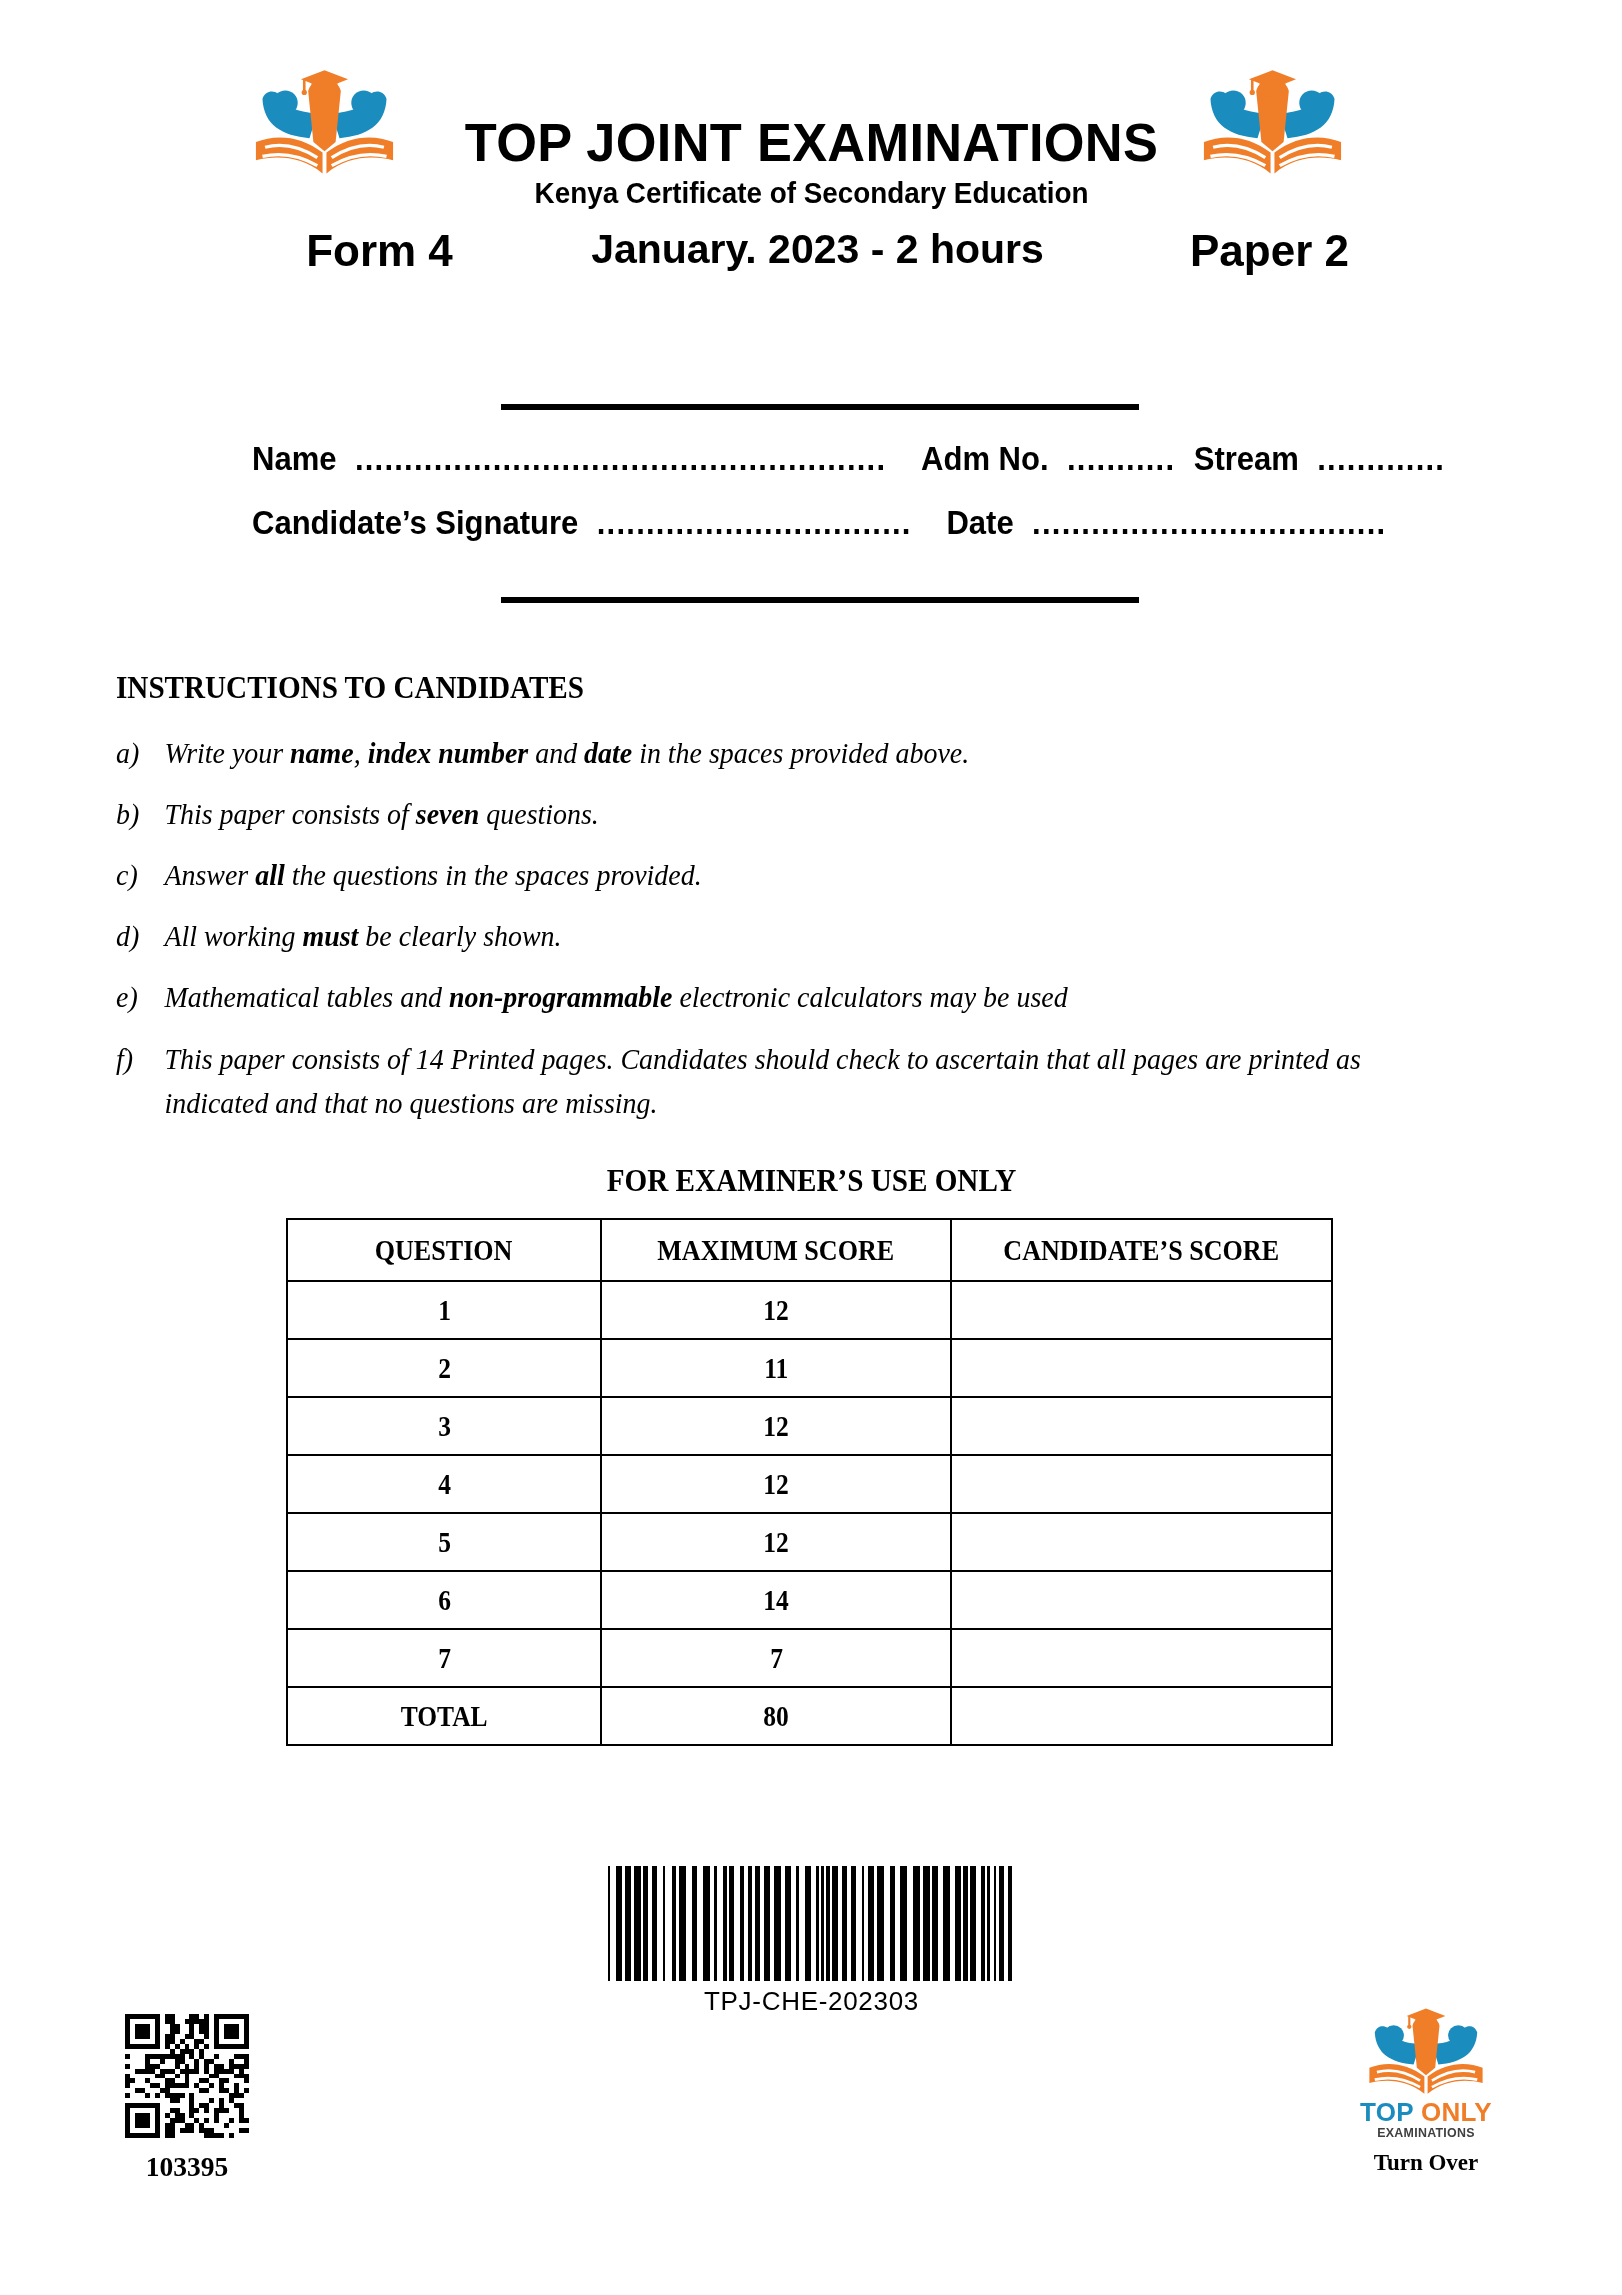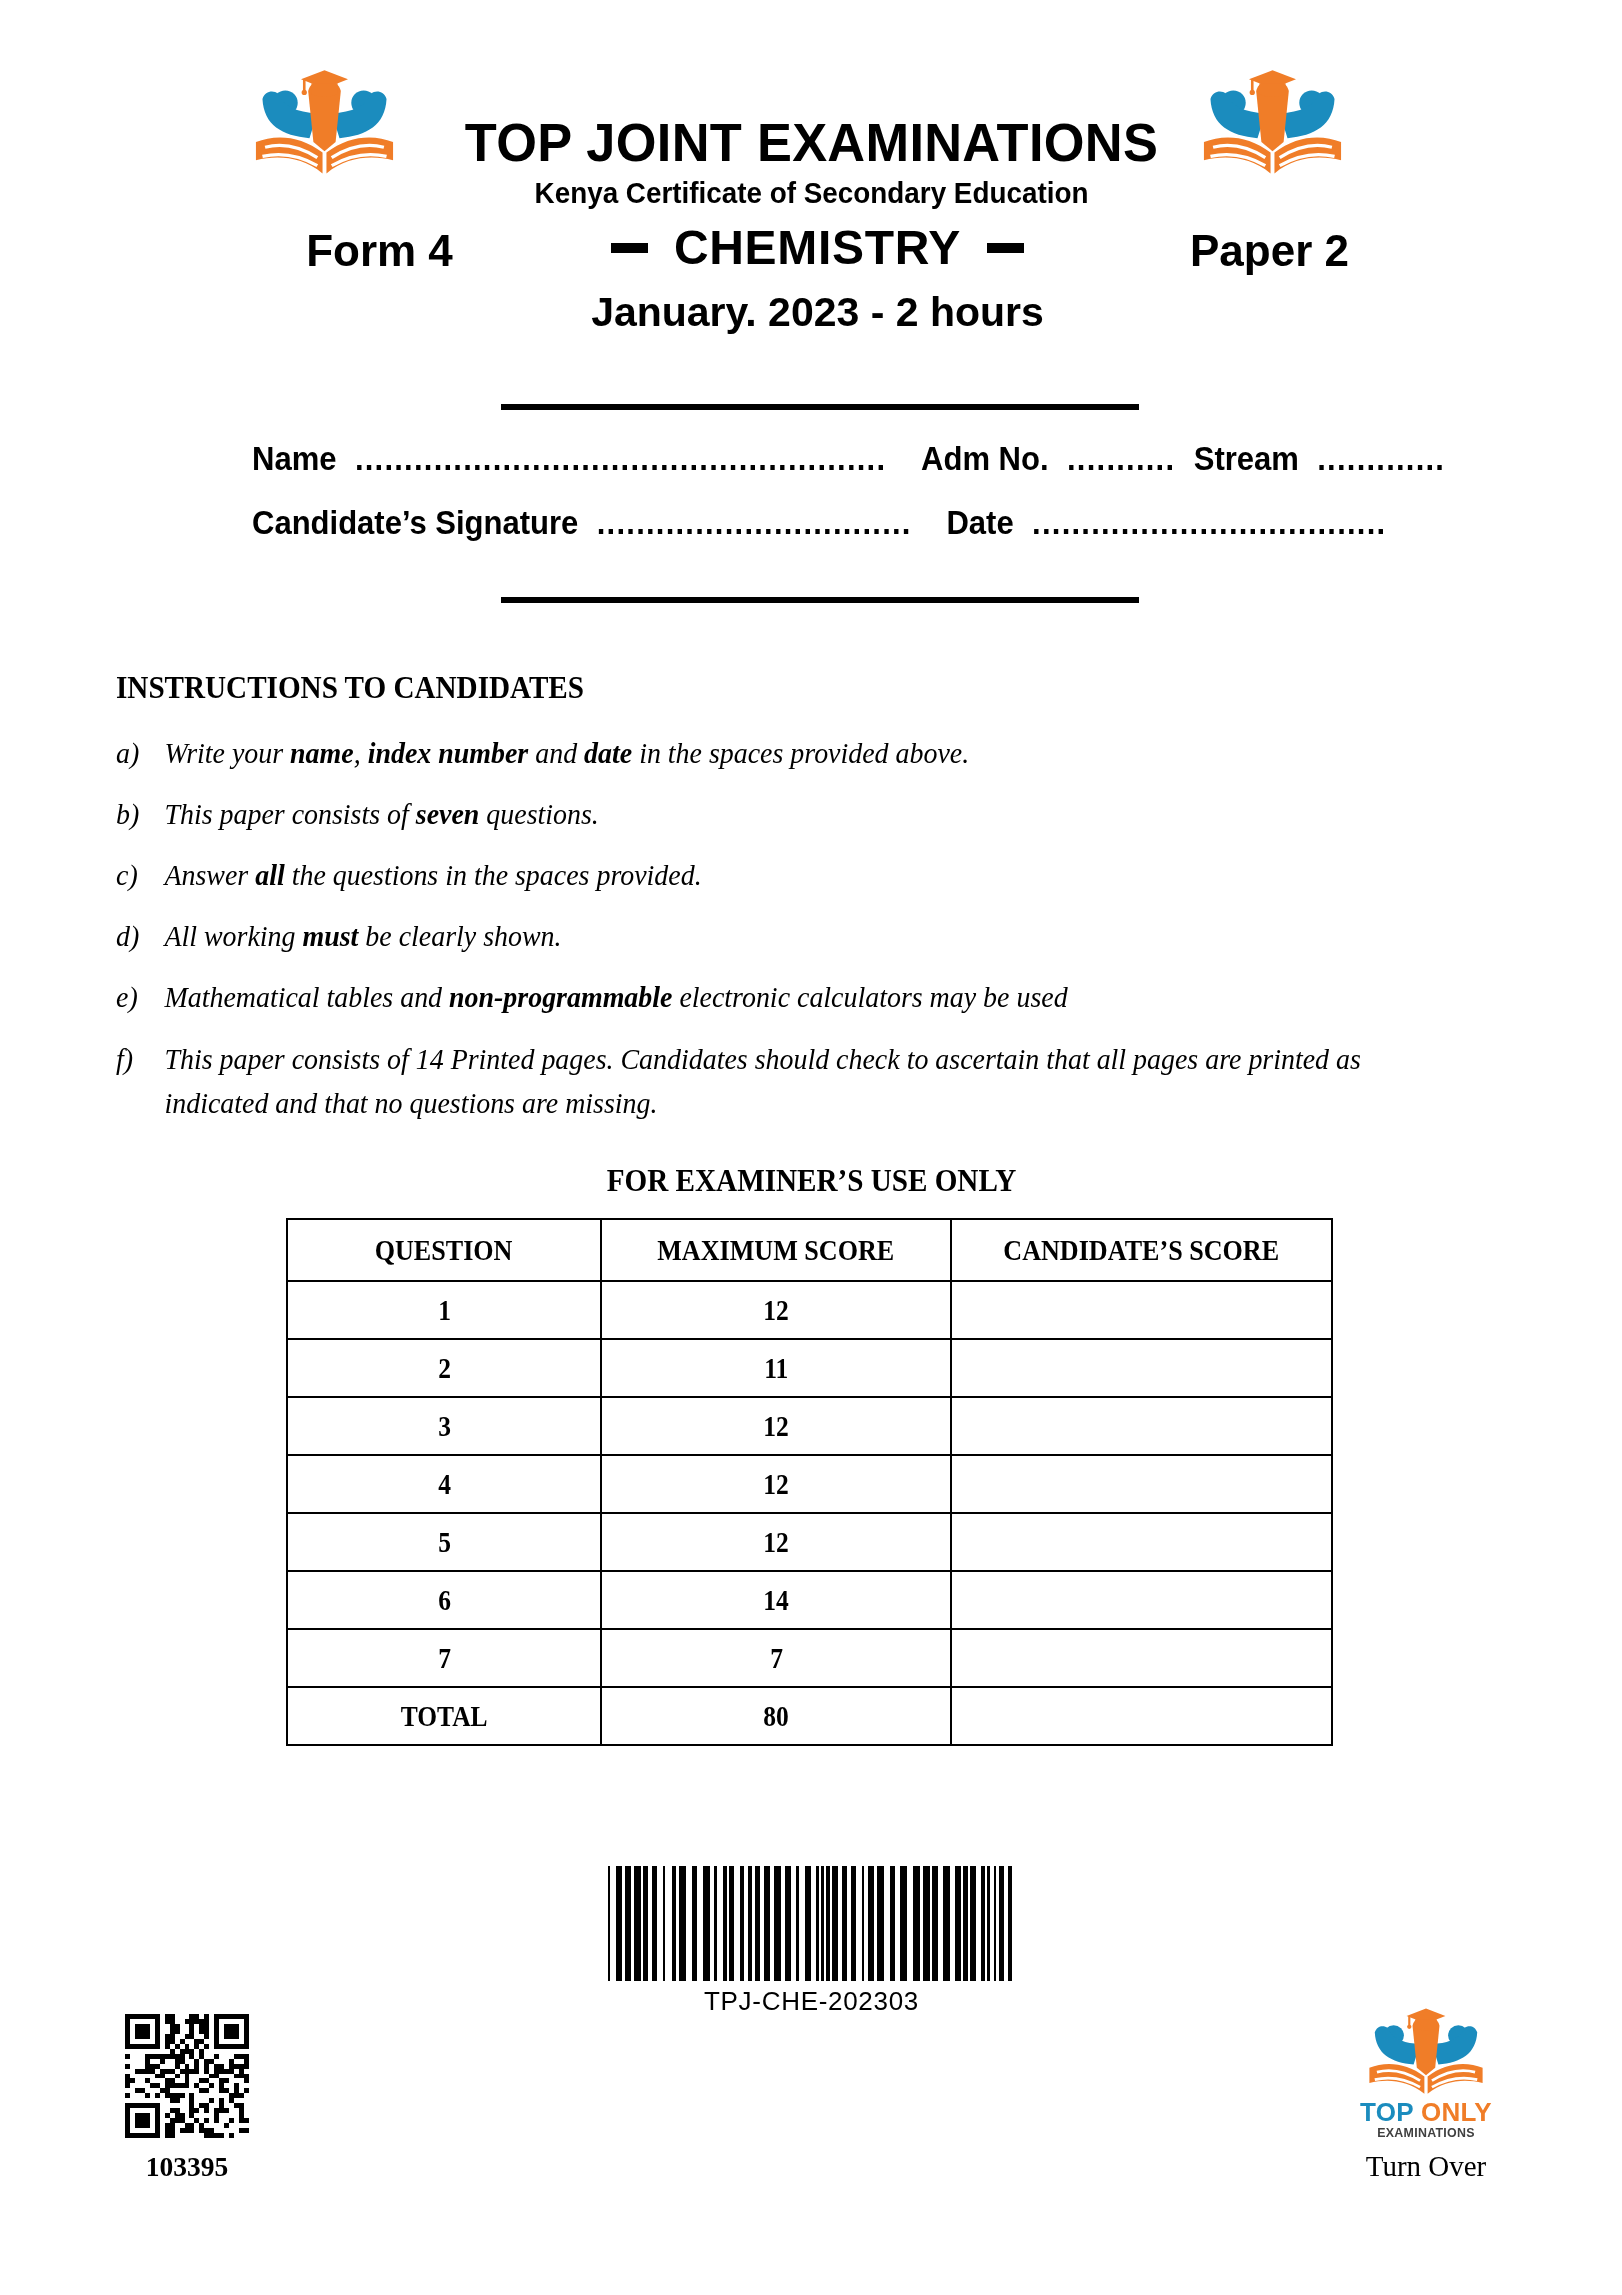--- a/index.html
+++ b/index.html
@@ -293,43 +293,38 @@
   }
   .brand-sub {
     font-family: "Liberation Sans", sans-serif;
     font-weight: bold;
     font-size: 12.4px;
     letter-spacing: 0.3px;
     margin-top: 2px;
     line-height: 1;
   }
   .turn-over {
-    font-weight: normal;
-    font-size: 29px;
+    font-weight: bold;
+    font-size: 23px;
     margin-top: 10.5px;
   }
 </style>
 </head>
 <body>
 
 <div class="page">
 
   <div class="header">
     <div class="exam-title">TOP JOINT EXAMINATIONS</div>
     <div class="exam-subtitle">Kenya Certificate of Secondary Education</div>
 
     <div class="title-row">
       <div class="form-label">Form 4</div>
 
       <div class="subject-block">
-        <div class="subject-line">
-          <span class="dash"></span>
-          <span class="subject-name">CHEMISTRY</span>
-          <span class="dash"></span>
-        </div>
         <div class="exam-date">January. 2023 - 2 hours</div>
       </div>
 
       <div class="paper-label">Paper 2</div>
     </div>
   </div>
 
   <div class="logo-left">
     <svg width="151" height="111" viewBox="0 0 230 170">
       <circle cx="55" cy="58" r="19" fill="#1B8CBE"></circle>

